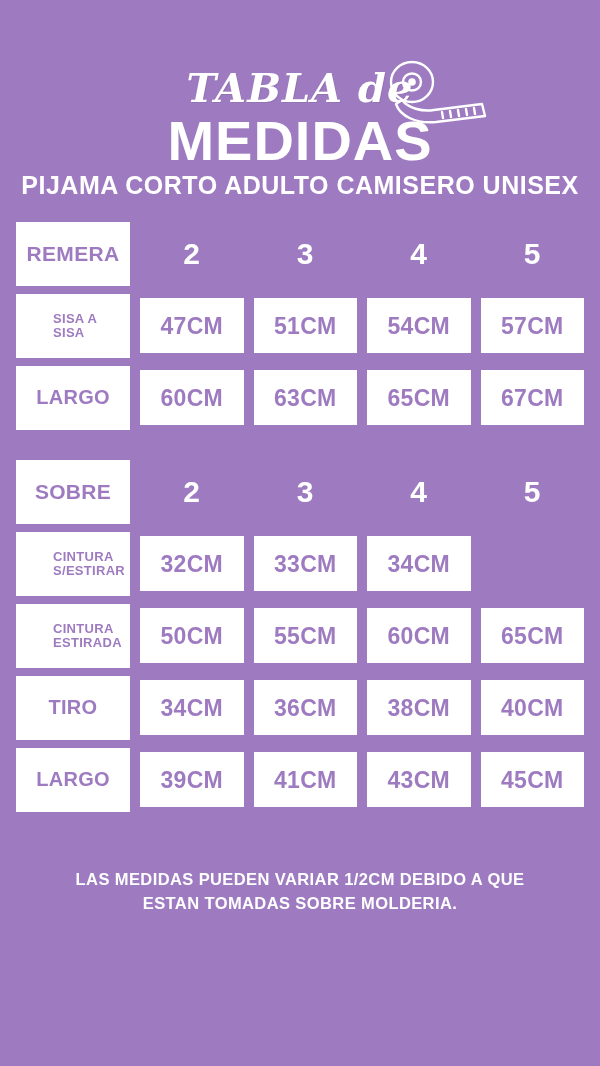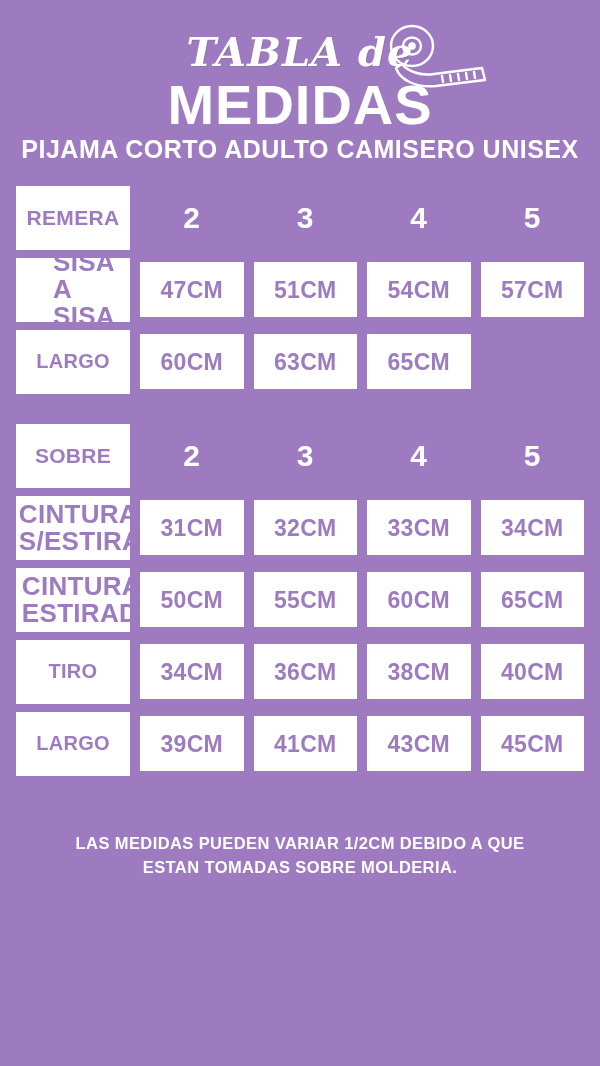--- a/index.html
+++ b/index.html
@@ -12,21 +12,21 @@
   body {
     display: flex;
     flex-direction: column;
     align-items: center;
     padding: 0 16px;
     overflow: hidden;
   }
 
   
   .header {
-    margin-top: 32px;
+    margin-top: 68px;
     position: relative;
     width: 100%;
     display: flex;
     flex-direction: column;
     align-items: center;
   }
   .title-script {
     color: #ffffff;
     font-family: "DejaVu Serif", serif;
     font-style: italic;
@@ -87,21 +87,21 @@
     justify-content: center;
     text-align: left;
     line-height: 1.05;
   }
   .label-cell {
     height: 64px;
     font-size: 20px;
     letter-spacing: 0.3px;
     padding: 2px 4px;
   }
-  .label-cell.small { font-size: 26px; padding-left: 37px; }
+  .label-cell.small { font-size: 13px; padding-left: 37px; }
   .value-cell {
     height: 55px;
     align-self: center;
     font-size: 23px;
     letter-spacing: 0.3px;
     width: 100%;
     max-width: 100%;
   }
   .head-row .label-cell { font-size: 21px; }
   .head-row .value-cell {
@@ -155,36 +155,36 @@
     <div class="cell value-cell">47CM</div>
     <div class="cell value-cell">51CM</div>
     <div class="cell value-cell">54CM</div>
     <div class="cell value-cell">57CM</div>
   </div>
   <div class="row">
     <div class="cell label-cell">LARGO</div>
     <div class="cell value-cell">60CM</div>
     <div class="cell value-cell">63CM</div>
     <div class="cell value-cell">65CM</div>
+    <div class="cell value-cell">67CM</div>
   </div>
 </div>
 
 <div class="spacer"></div>
 
 <div class="table">
   <div class="row head-row">
     <div class="cell label-cell">SOBRE</div>
     <div class="cell value-cell">2</div>
     <div class="cell value-cell">3</div>
     <div class="cell value-cell">4</div>
     <div class="cell value-cell">5</div>
   </div>
   <div class="row">
     <div class="cell label-cell small">CINTURA S/ESTIRAR</div>
-    <div class="cell value-cell">31CM</div>
     <div class="cell value-cell">32CM</div>
     <div class="cell value-cell">33CM</div>
     <div class="cell value-cell">34CM</div>
   </div>
   <div class="row">
     <div class="cell label-cell small">CINTURA ESTIRADA</div>
     <div class="cell value-cell">50CM</div>
     <div class="cell value-cell">55CM</div>
     <div class="cell value-cell">60CM</div>
     <div class="cell value-cell">65CM</div>

